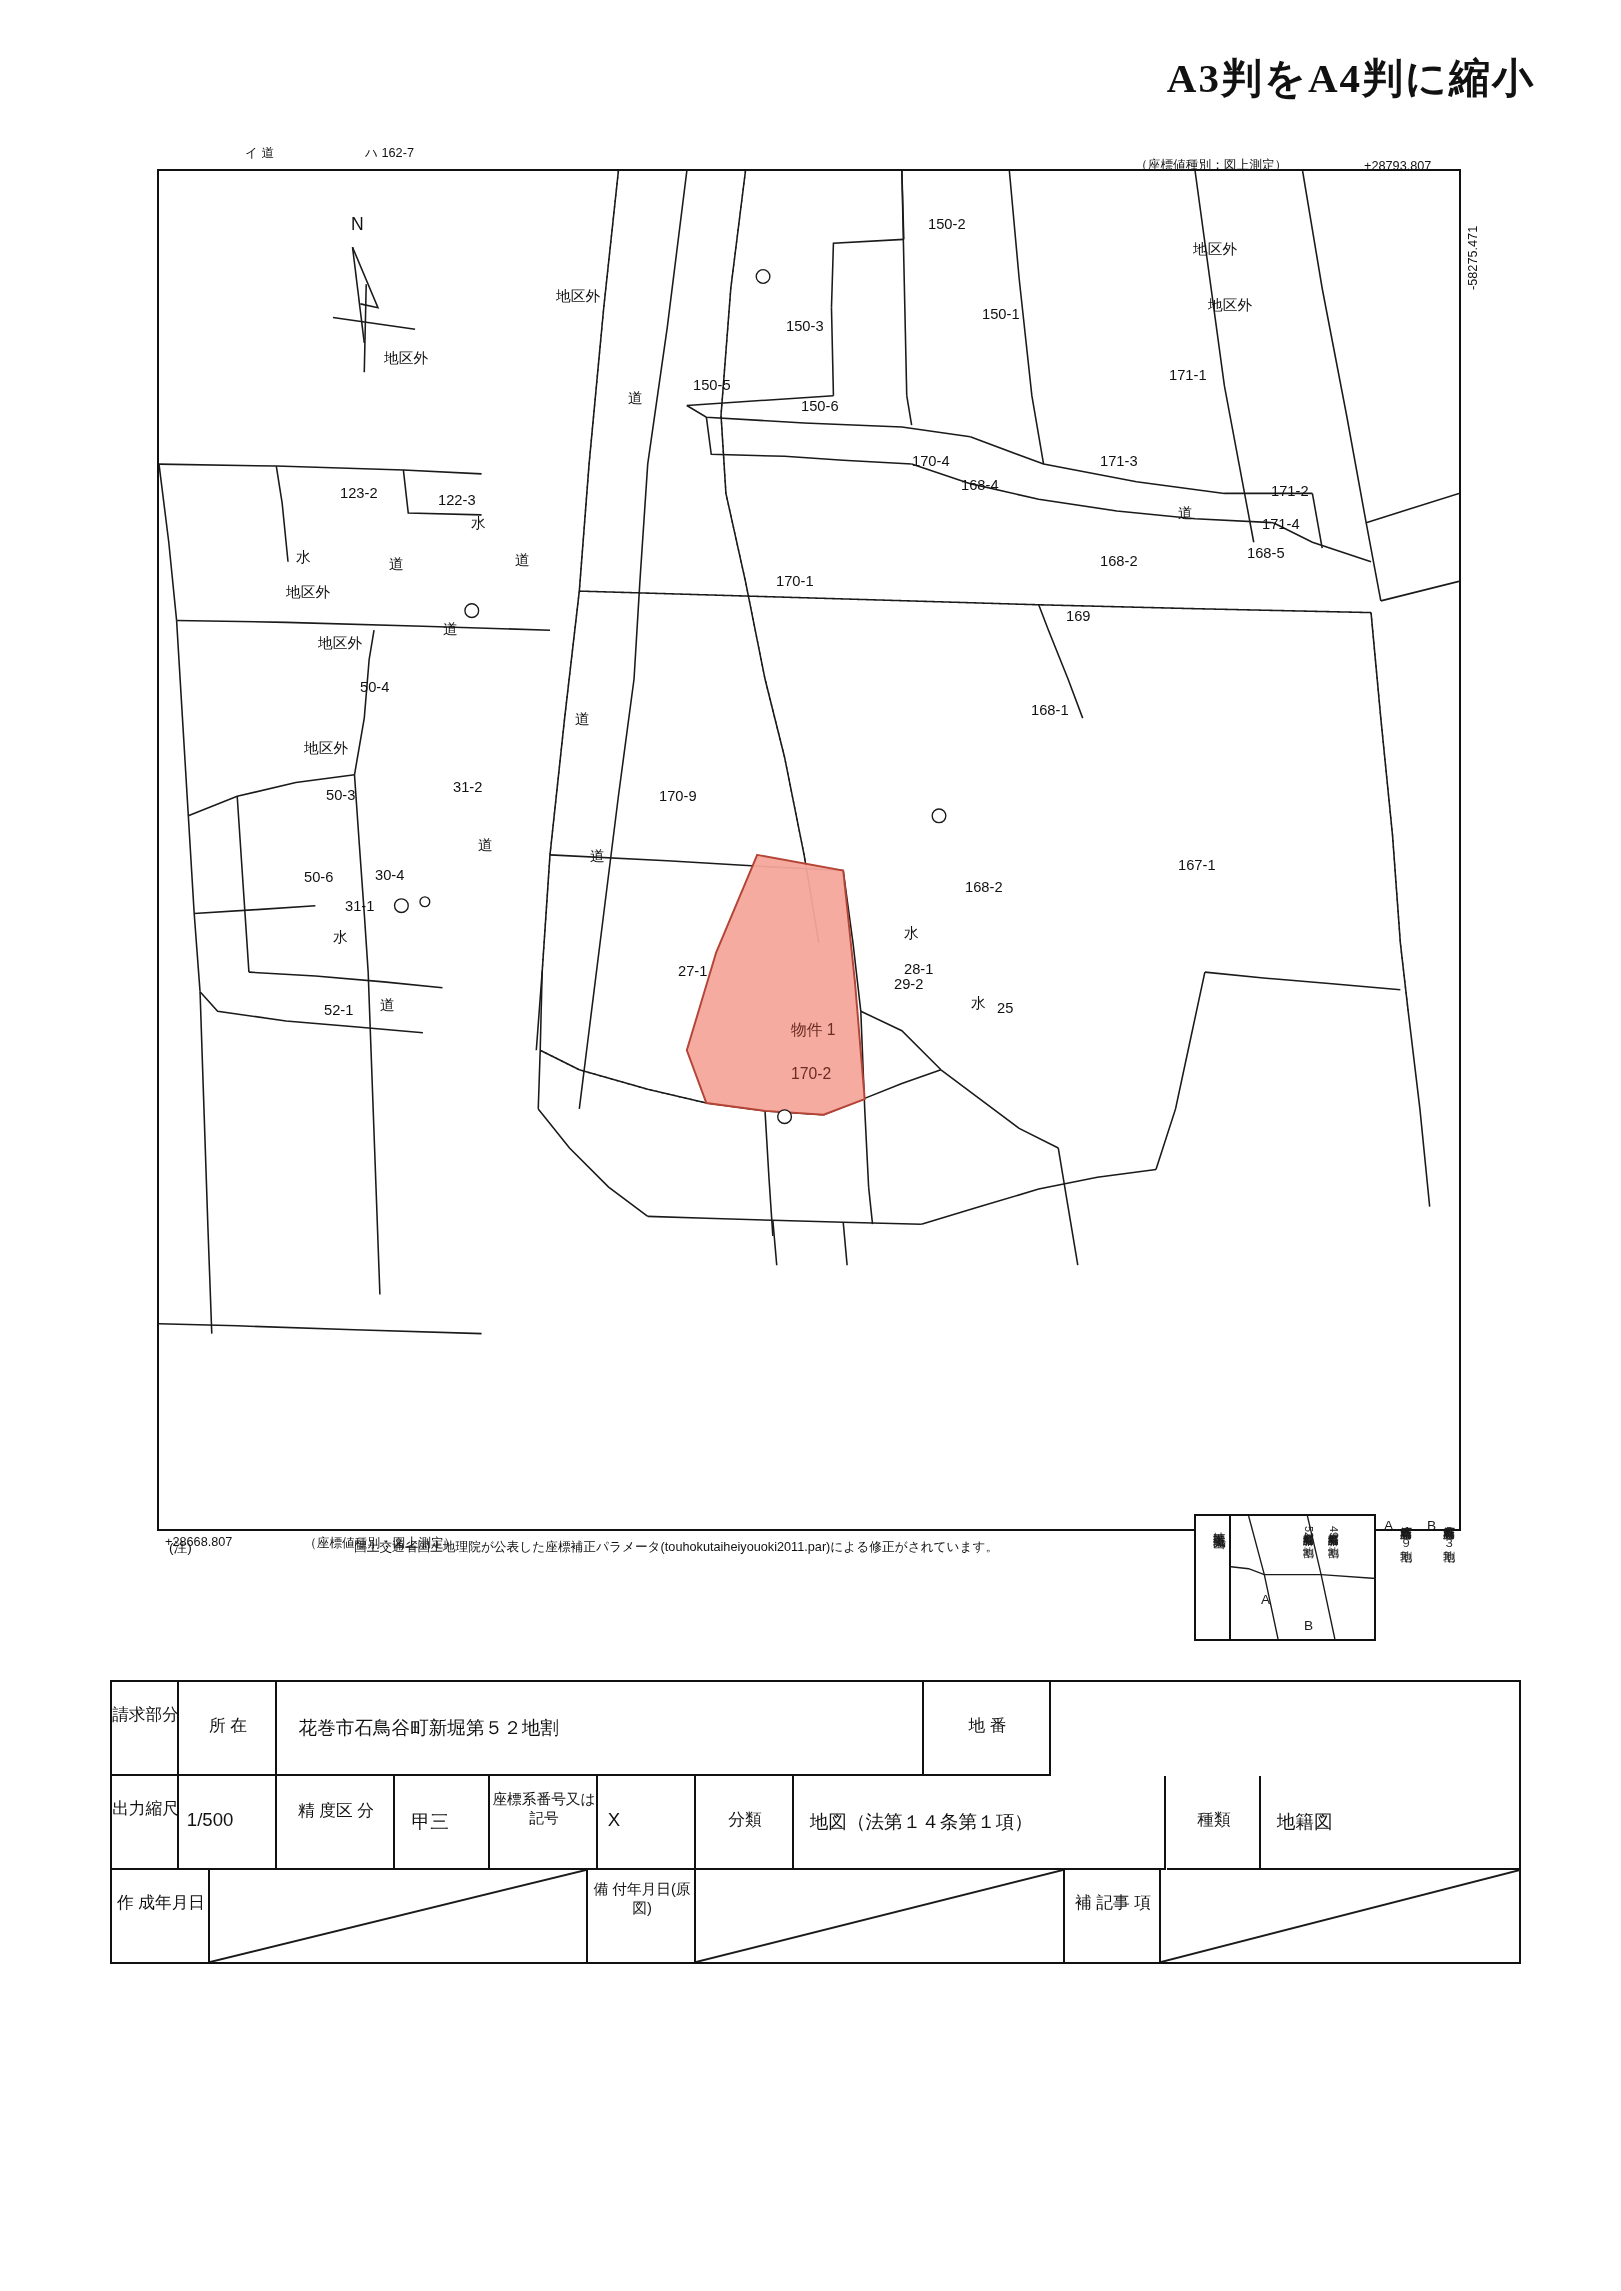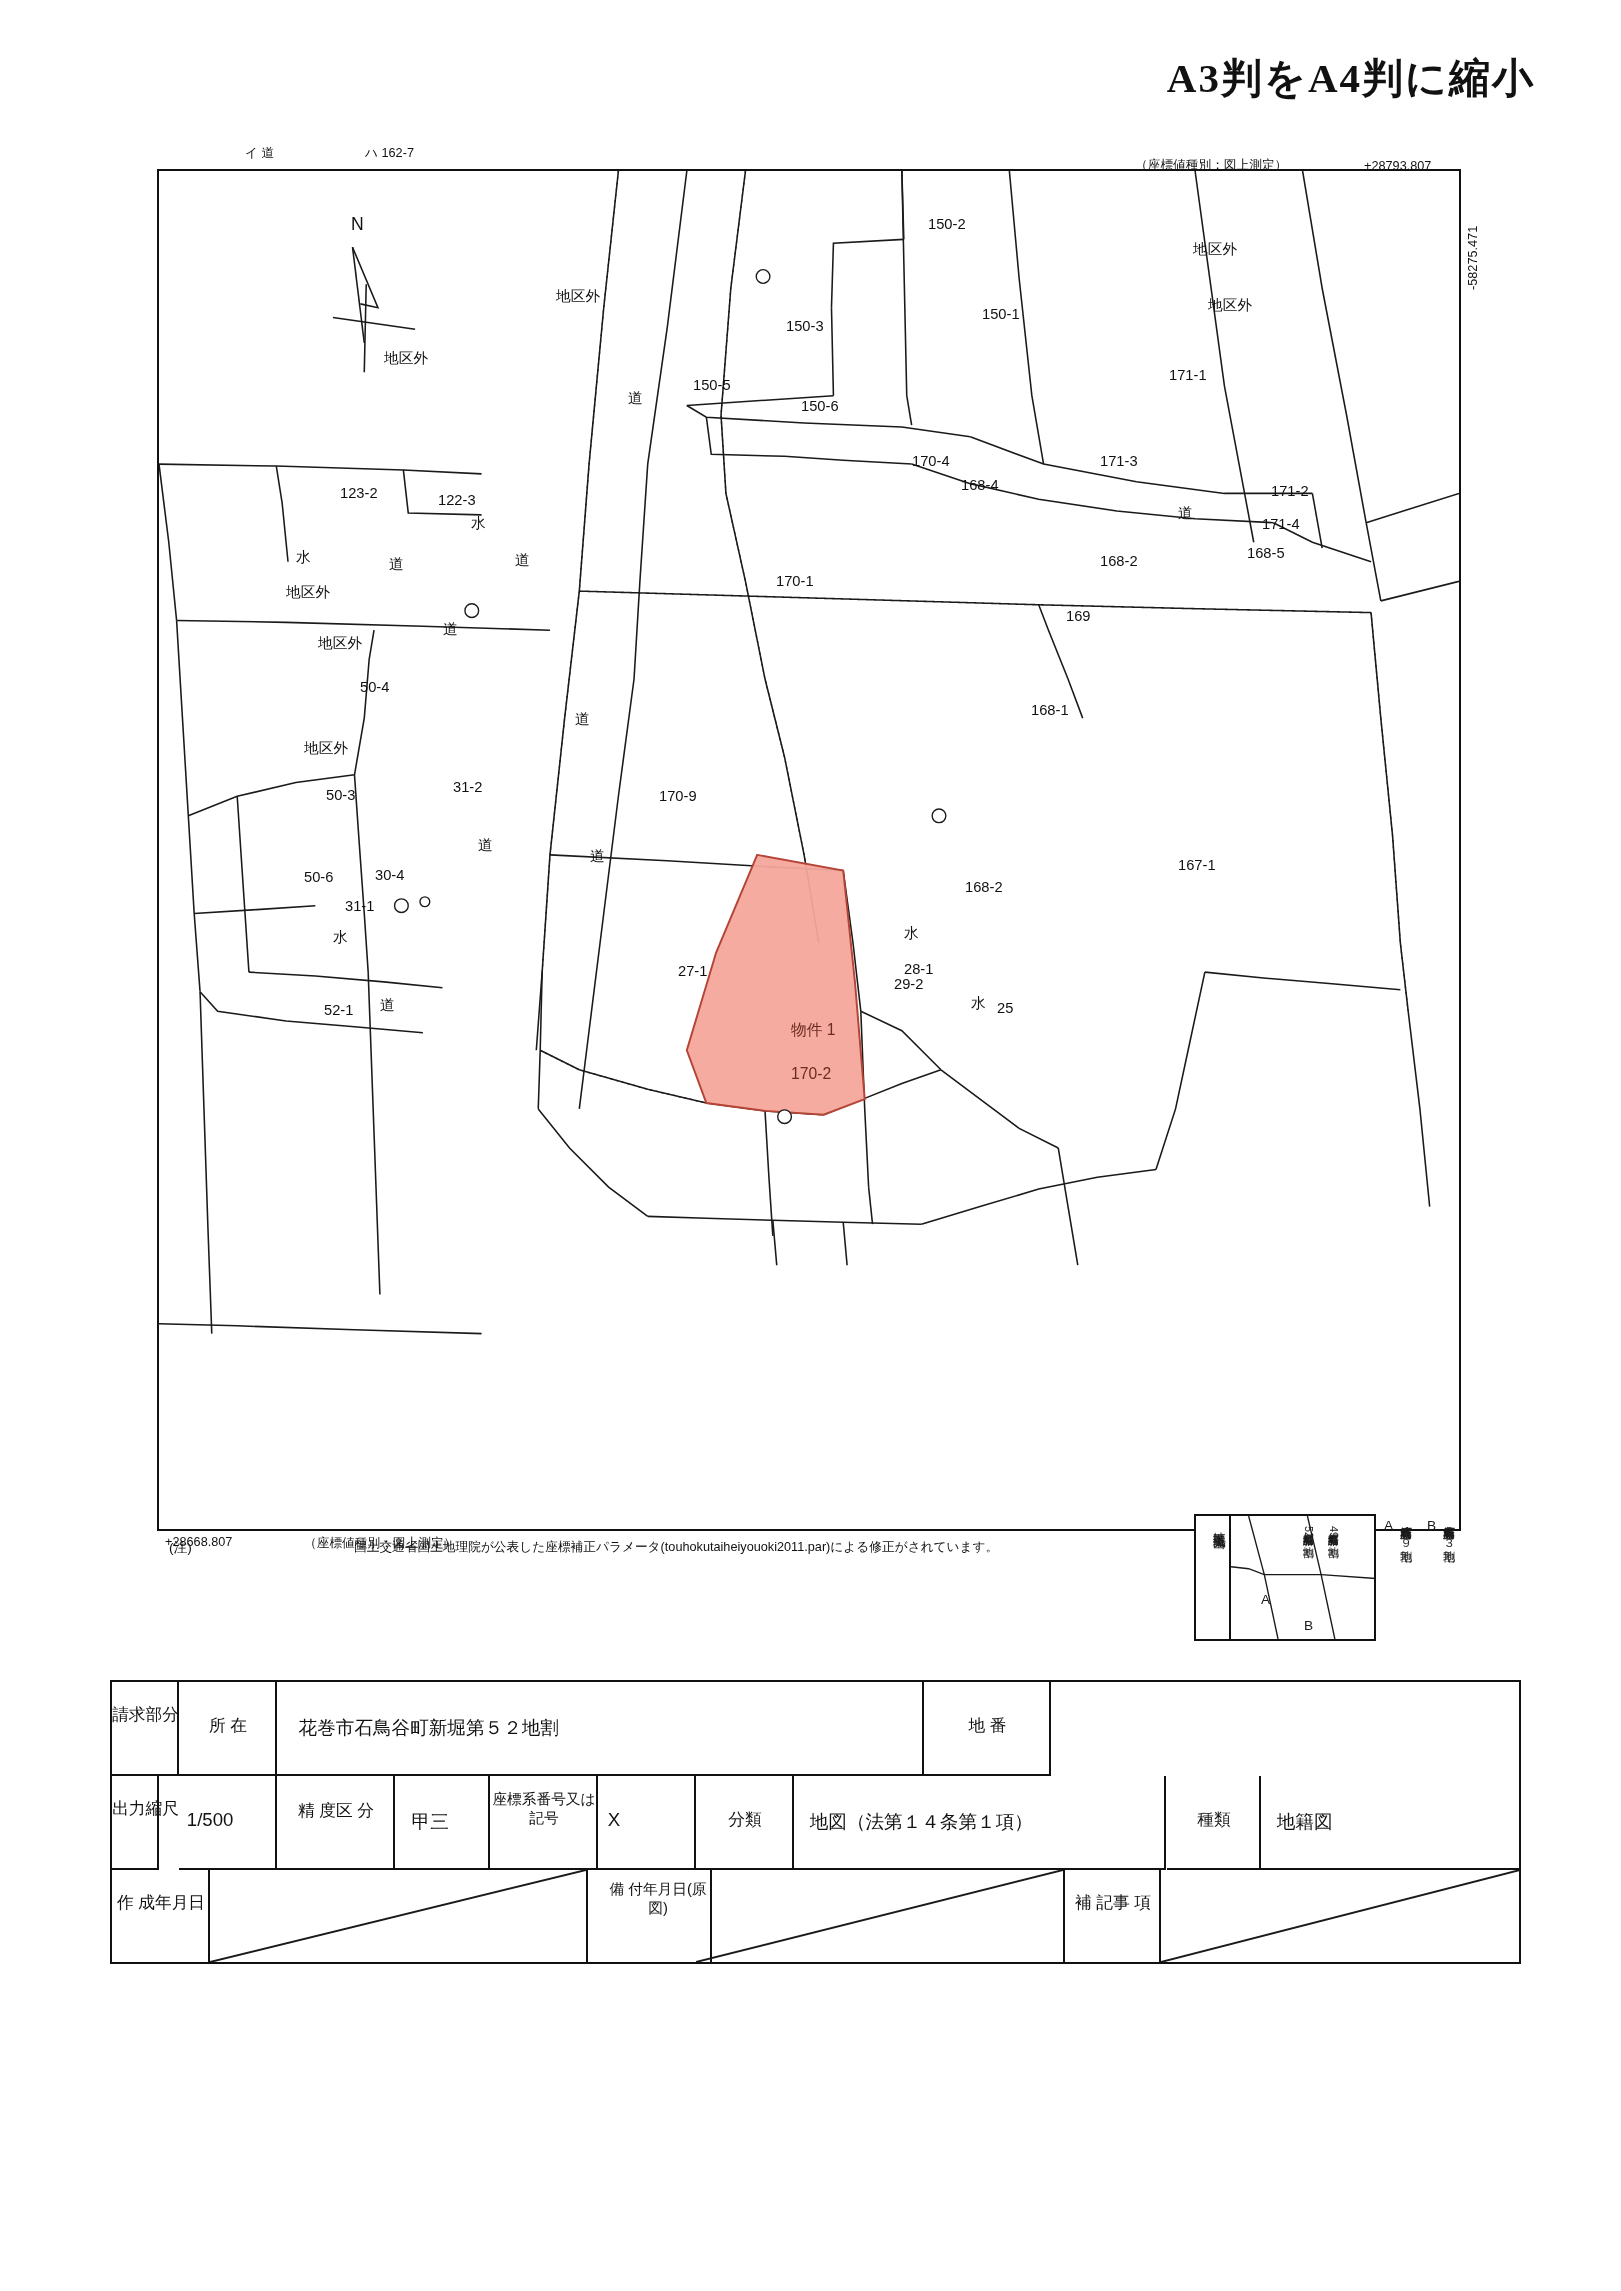--- a/index.html
+++ b/index.html
@@ -288,21 +288,21 @@
     <div class="cell" style="left:67px;top:0;width:98px;height:94px;">
       <div class="lbl2" style="left:0;top:33px;width:98px;">所 在</div>
     </div>
     <div class="cell" style="left:165px;top:0;width:647px;height:94px;text-decoration:underline;">
       <div class="txt" style="left:21.6px;top:33px;">花巻市石鳥谷町新堀第５２地割</div>
     </div>
     <div class="cell" style="left:812px;top:0;width:127px;height:94px;">
       <div class="lbl2" style="left:0;top:33px;width:127px;">地 番</div>
     </div>
 
-    <div class="cell" style="left:0;top:94px;width:47px;height:94px;">
+    <div class="cell" style="left:0;top:94px;width:67px;height:94px;">
       <div class="lbl2" style="left:0;top:21.6px;width:67px;">出力縮尺</div>
     </div>
     <div class="cell" style="left:67px;top:94px;width:98px;height:94px;">
       <div class="txt" style="left:7.8px;top:33px;">1/500</div>
     </div>
     <div class="cell" style="left:165px;top:94px;width:118px;height:94px;">
       <div class="lbl2" style="left:0;top:23.5px;width:118px;">精 度区 分</div>
     </div>
     <div class="cell" style="left:282px;top:94px;width:96px;height:94px;">
       <div class="txt" style="left:17.6px;top:33px;">甲三</div>
@@ -328,21 +328,21 @@
 
     <div class="cell nbb" style="left:0;top:188px;width:98px;height:92px;">
       <div class="lbl2" style="left:0;top:21.6px;width:98px;">作 成年月日</div>
     </div>
     <div class="cell nbb" style="left:98px;top:188px;width:378px;height:92px;">
       <svg class="diag" viewBox="0 0 386 94" preserveAspectRatio="none">
           <line x1="0" y1="94" x2="386" y2="0" stroke="#1a1a1a" stroke-width="2"></line>
         </svg>
       <div class="txt" style="left:15.7px;top:33px;"></div>
     </div>
-    <div class="cell nbb" style="left:476px;top:188px;width:108px;height:92px;margin-left:16px;">
+    <div class="cell nbb" style="left:476px;top:188px;width:108px;height:92px;">
       <div class="lbl2" style="left:0;top:9.8px;width:108px;font-size:14.7px;line-height:19.6px;">備 付年月日(原図)</div>
     </div>
     <div class="cell nbb" style="left:584px;top:188px;width:369px;height:92px;">
       <svg class="diag" viewBox="0 0 376 94" preserveAspectRatio="none">
           <line x1="0" y1="94" x2="376" y2="0" stroke="#1a1a1a" stroke-width="2"></line>
         </svg>
       <div class="txt" style="left:15.7px;top:33px;"></div>
     </div>
     <div class="cell nbb" style="left:953px;top:188px;width:96px;height:92px;">
       <div class="lbl2" style="left:0;top:21.6px;width:96px;">補 記事 項</div>

